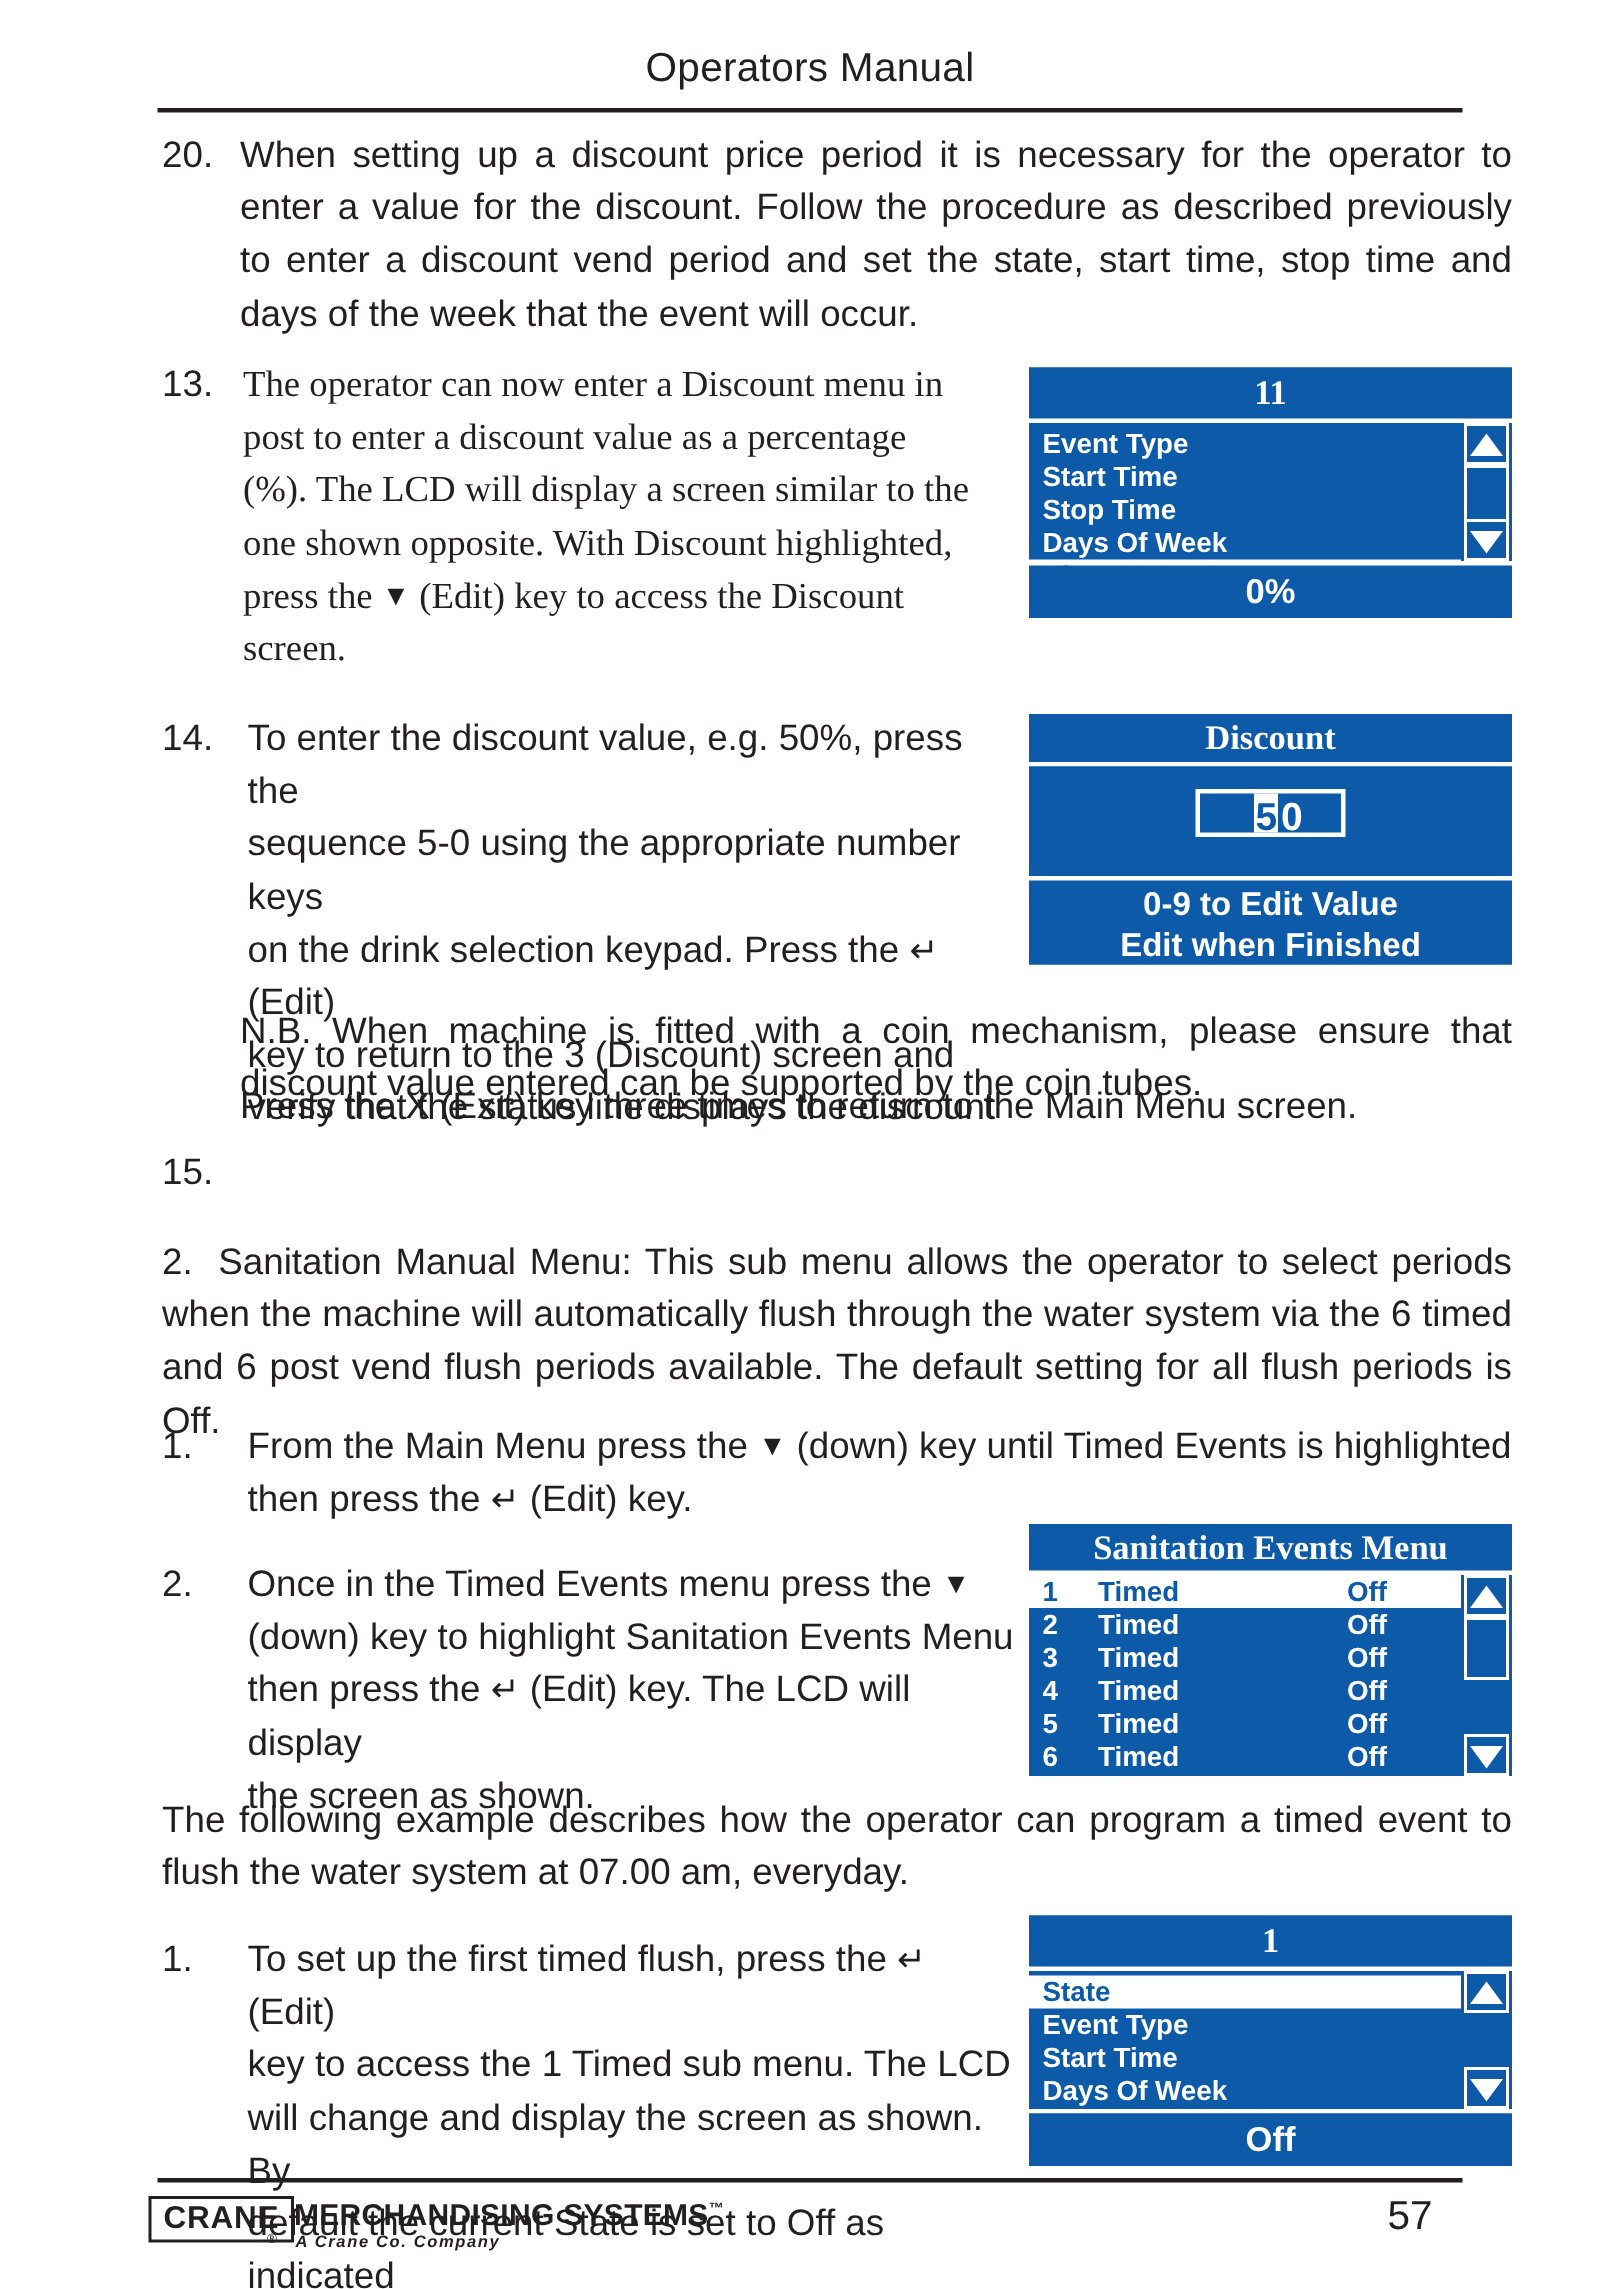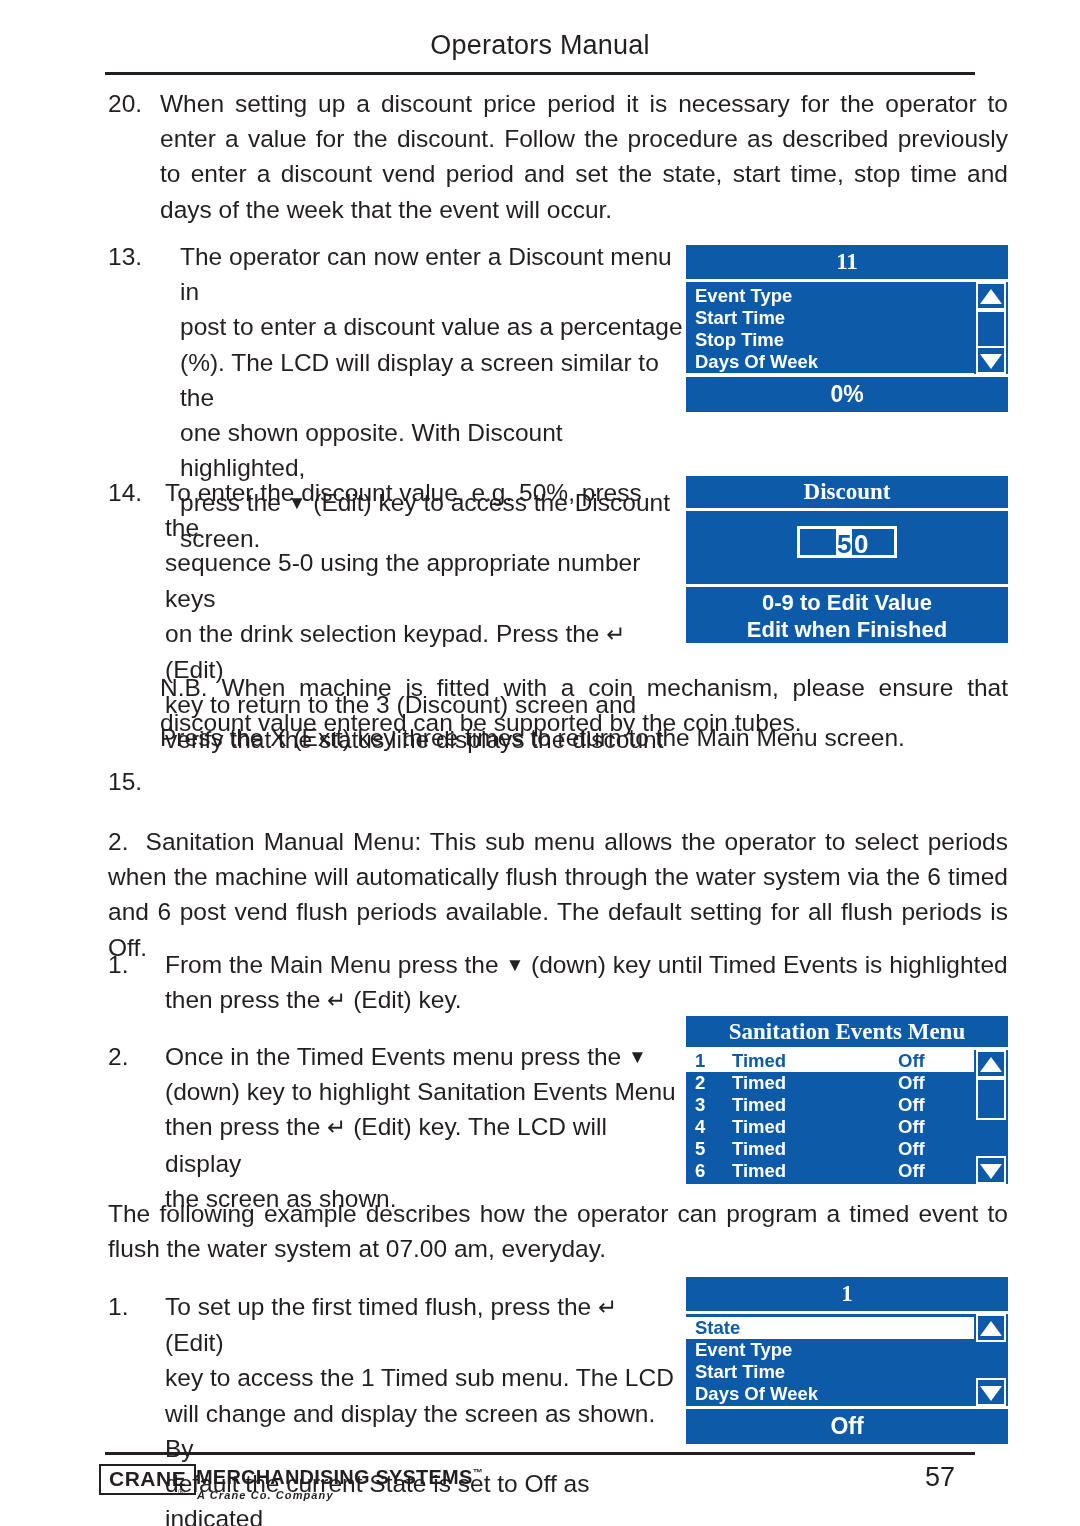--- a/index.html
+++ b/index.html
@@ -243,21 +243,21 @@
 
 <div class="page">
 
   <div class="header-title">Operators Manual</div>
   <div class="header-rule"></div>
 
   <div class="num" style="left:108px; top:86px; width:52px;">20.</div>
   <div class="block just" style="left:160px; top:86px; width:848px;">When setting up a discount price period it is necessary for the operator to enter a value for the discount. Follow the procedure as described previously to enter a discount vend period and set the state, start time, stop time and days of the week that the event will occur.</div>
 
   <div class="num" style="left:108px; top:239px; width:52px;">13.</div>
-  <div class="block" style="left:180px; top:239px; width:510px;">
+  <div class="block" style="left:162px; top:239px; width:510px;font-family:Liberation Serif, serif;">
     <div>The operator can now enter a Discount menu in</div>
     <div>post to enter a discount value as a percentage</div>
     <div>(%). The LCD will display a screen similar to the</div>
     <div>one shown opposite. With Discount highlighted,</div>
     <div>
       <span>press the</span>
       <span class="arrow-dn">▼</span>
       <span>(Edit) key to access the Discount</span>
     </div>
     <div>screen.</div>

